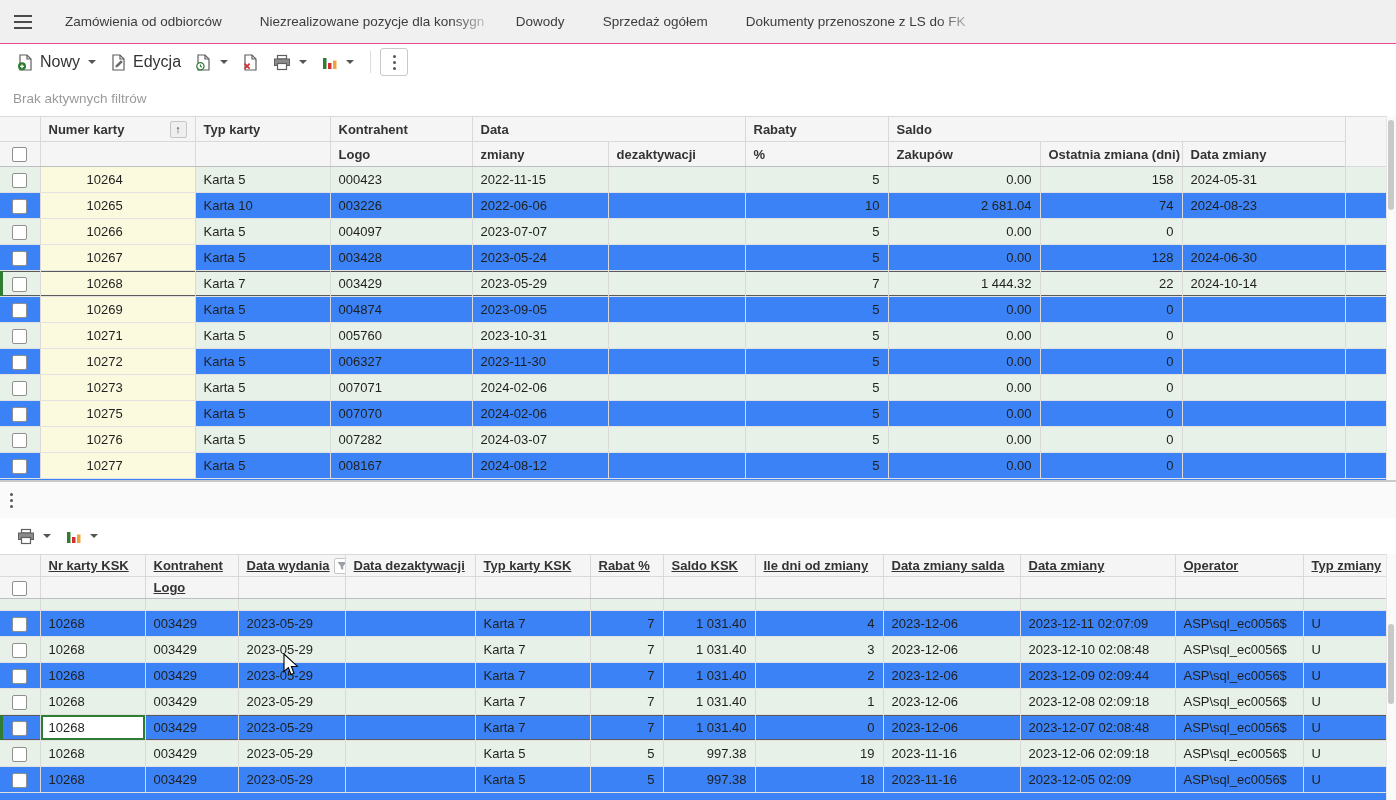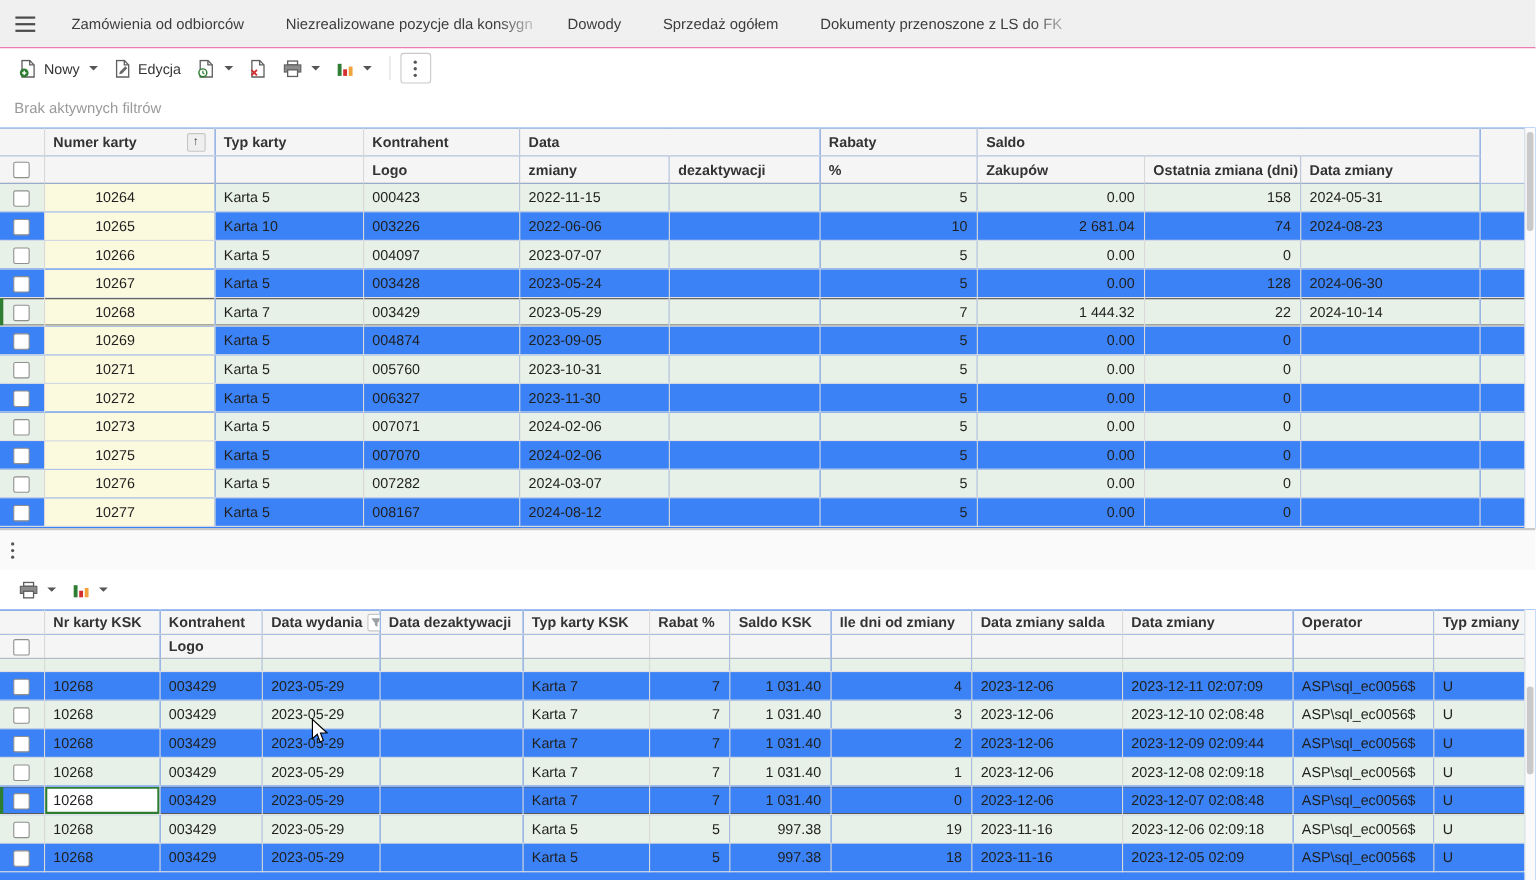--- a/index.html
+++ b/index.html
@@ -12,39 +12,39 @@
   .hamburger i { display:block; width: 18px; height: 2px; background: #4a4a4a; }
   .tabs { display: flex; align-items: stretch; overflow: hidden; flex: 1; }
   .tab { padding: 0 19px; display: flex; align-items: center; font-size: 13.5px; color: #3c3c3c; white-space: nowrap; position: relative; cursor: pointer; }
   .tab.fade { max-width: 256px; overflow: hidden; }
   .tab.fade::after { content:''; position:absolute; right:0; top:0; bottom:0; width:46px; background: linear-gradient(to right, rgba(240,240,240,0), #f0f0f0); }
   .tab.active { background: #fff; color: #161616; font-weight: bold; }
   .tab.active::before { content:''; position:absolute; left:0; right:0; bottom:0; height:3px; background:#2e7d32; }
 
   
   .toolbar { height: 36px; background: #fff; display: flex; align-items: center; padding-left: 10px; }
-  .tbtn { display: flex; align-items: center; gap: 6px; padding: 4px 7px; border-radius: 3px; font-size: 13px; color: #333; cursor: pointer; }
+  .tbtn { display: flex; align-items: center; gap: 6px; padding: 4px 7px; border-radius: 3px; font-size: 16px; color: #333; cursor: pointer; }
   .caret { width:0; height:0; border-left:4px solid transparent; border-right:4px solid transparent; border-top:4px solid #555; margin-left:2px; }
   .sep { width:1px; height:22px; background:#ddd; margin: 0 9px; }
   .kebabbtn { width:28px; height:28px; border:1px solid #c9c9c9; border-radius:3px; display:flex; flex-direction:column; align-items:center; justify-content:center; gap:3px; cursor:pointer; }
   .kebabbtn i, .kebabfree i { display:block; width:3px; height:3px; border-radius:50%; background:#555; }
   .kebabfree { display:flex; flex-direction:column; gap:3px; padding: 0 10px; cursor:pointer; }
 
   
   .filterbar { height: 36px; display: flex; align-items: center; padding-left: 13px; font-size: 13.5px; color: #9a9a9a; background: #fff; }
 
   
   .gridwrap { position: relative; overflow: hidden; background: #3b82f6; }
   .gridwrap.main { height: 364px; }
   .gridwrap.hist { height: 246px; }
   table { border-collapse: collapse; table-layout: fixed; width: 1386px; font-size: 13px; }
   th, td { border-right: 1px solid #d9d9d9; overflow: hidden; white-space: nowrap; text-align: left; vertical-align: middle; }
   thead th { background: #f5f5f5; font-weight: bold; color: #333; padding: 0 8px; border-top: 1px solid #d9d9d9; border-bottom: 1px solid #d9d9d9; }
   .main thead th { height: 25px; }
-  .hist thead th { height: 22px; }
+  .hist thead th { height: 22px; text-decoration: underline; }
   thead tr:last-child th { border-bottom: 1px solid #bfbfbf; }
   tbody td { height: 26px; padding: 0 8px; border-bottom: 1px solid #e1e1e1; }
   tbody tr.partial td { height: 12px; padding: 0; }
   td.num { text-align: right; }
   tr.stripe td { background: #e7f1e7; }
   td.keycol { background: #fbfade; padding-left: 46px; }
   tr.stripe td.keycol { background: #fbfade; }
   .cb-cell { padding: 0 !important; text-align: center !important; }
   .checkbox { display: inline-block; width: 15px; height: 15px; border: 1px solid #8f8f8f; border-radius: 2px; background: #fff; vertical-align: middle; cursor: pointer; }
   tr.selected td { box-shadow: inset 0 1px 0 #5a5a5a, inset 0 -1px 0 #5a5a5a; }

